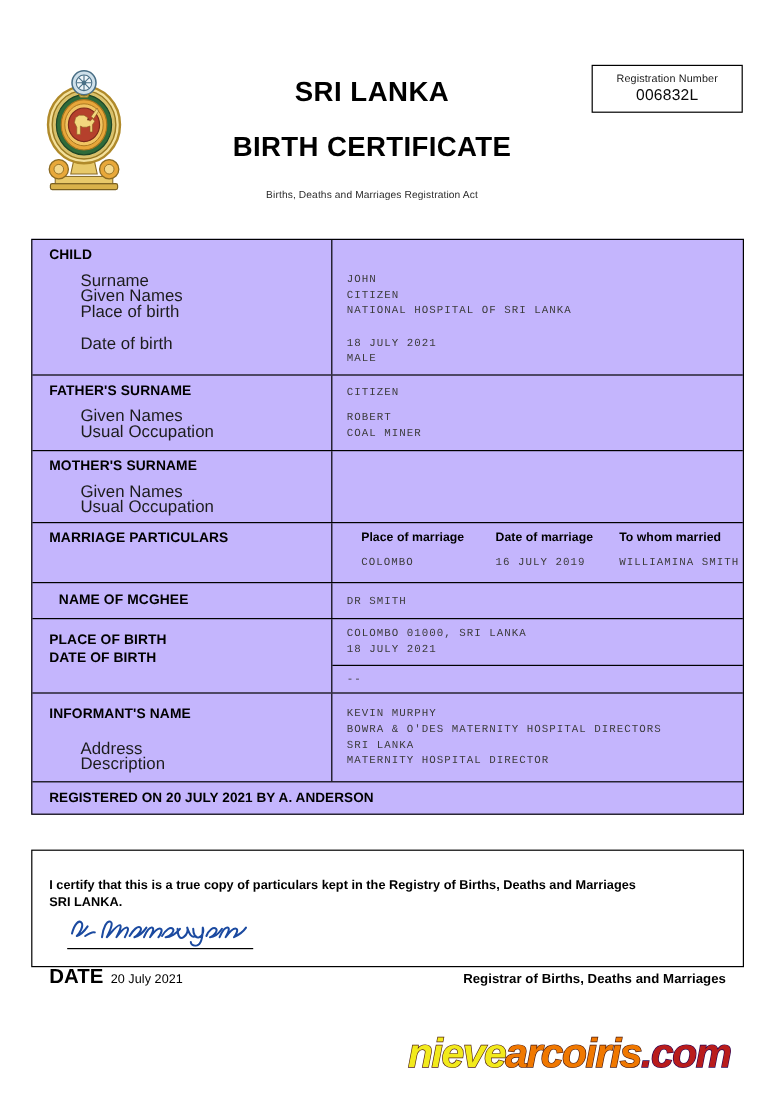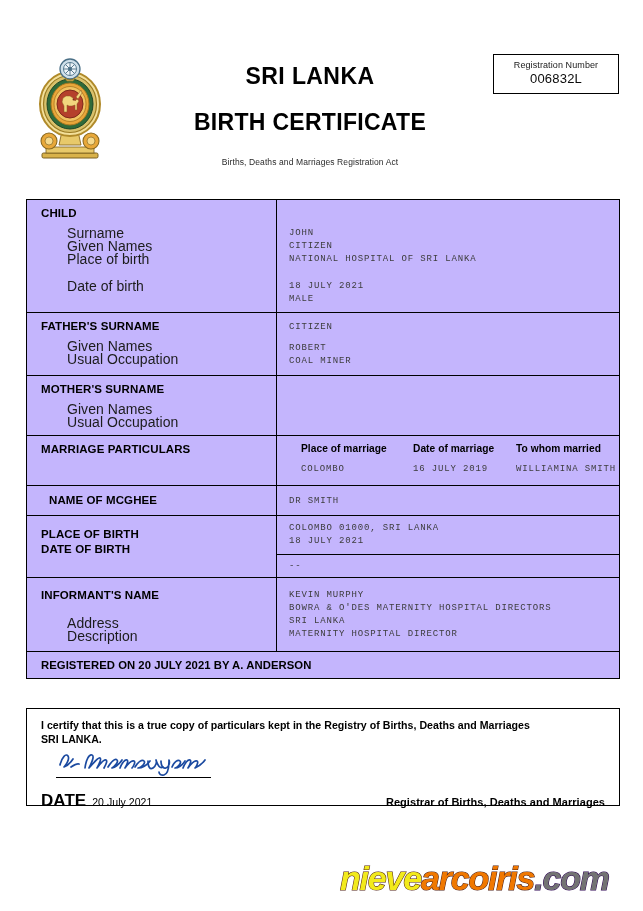--- a/index.html
+++ b/index.html
@@ -176,21 +176,21 @@
   
   .certify-box {
     position: absolute;
     left: 26px;
     top: 708px;
     width: 594px;
     height: 98px;
     border: 1.4px solid #000;
     box-sizing: border-box;
     background: #fff;
-    padding: 9px 14px 0 14px;
+    padding: 22px 14px 0 14px;
   }
   .certify-text {
     font-size: 10.6px;
     font-weight: bold;
     line-height: 14px;
     letter-spacing: 0.02px;
   }
   .sig-area {
     position: relative;
     height: 40px;
@@ -245,21 +245,21 @@
     font-family: "Liberation Sans", sans-serif;
     font-size: 34px;
     font-weight: bold;
     font-style: italic;
     letter-spacing: -1.2px;
     line-height: 40px;
     white-space: nowrap;
   }
   .wm1 { color: #f2ea1c; -webkit-text-stroke: 1.1px #4a1a10; paint-order: stroke fill; }
   .wm2 { color: #f07800; -webkit-text-stroke: 1.1px #4a1a10; paint-order: stroke fill; }
-  .wm3 { color: #737373; -webkit-text-stroke: 1.1px #2a0050; paint-order: stroke fill; }
+  .wm3 { color: #b91c1c; -webkit-text-stroke: 1.1px #2a0050; paint-order: stroke fill; }
 </style>
 </head>
 <body>
 
 <div class="header">
 
   <div class="emblem">
     <svg viewBox="0 0 76 104" width="76" height="104">
 
       <rect x="10" y="96" width="56" height="5" rx="1.5" fill="#d9b24a" stroke="#7a6020" stroke-width="1"></rect>

